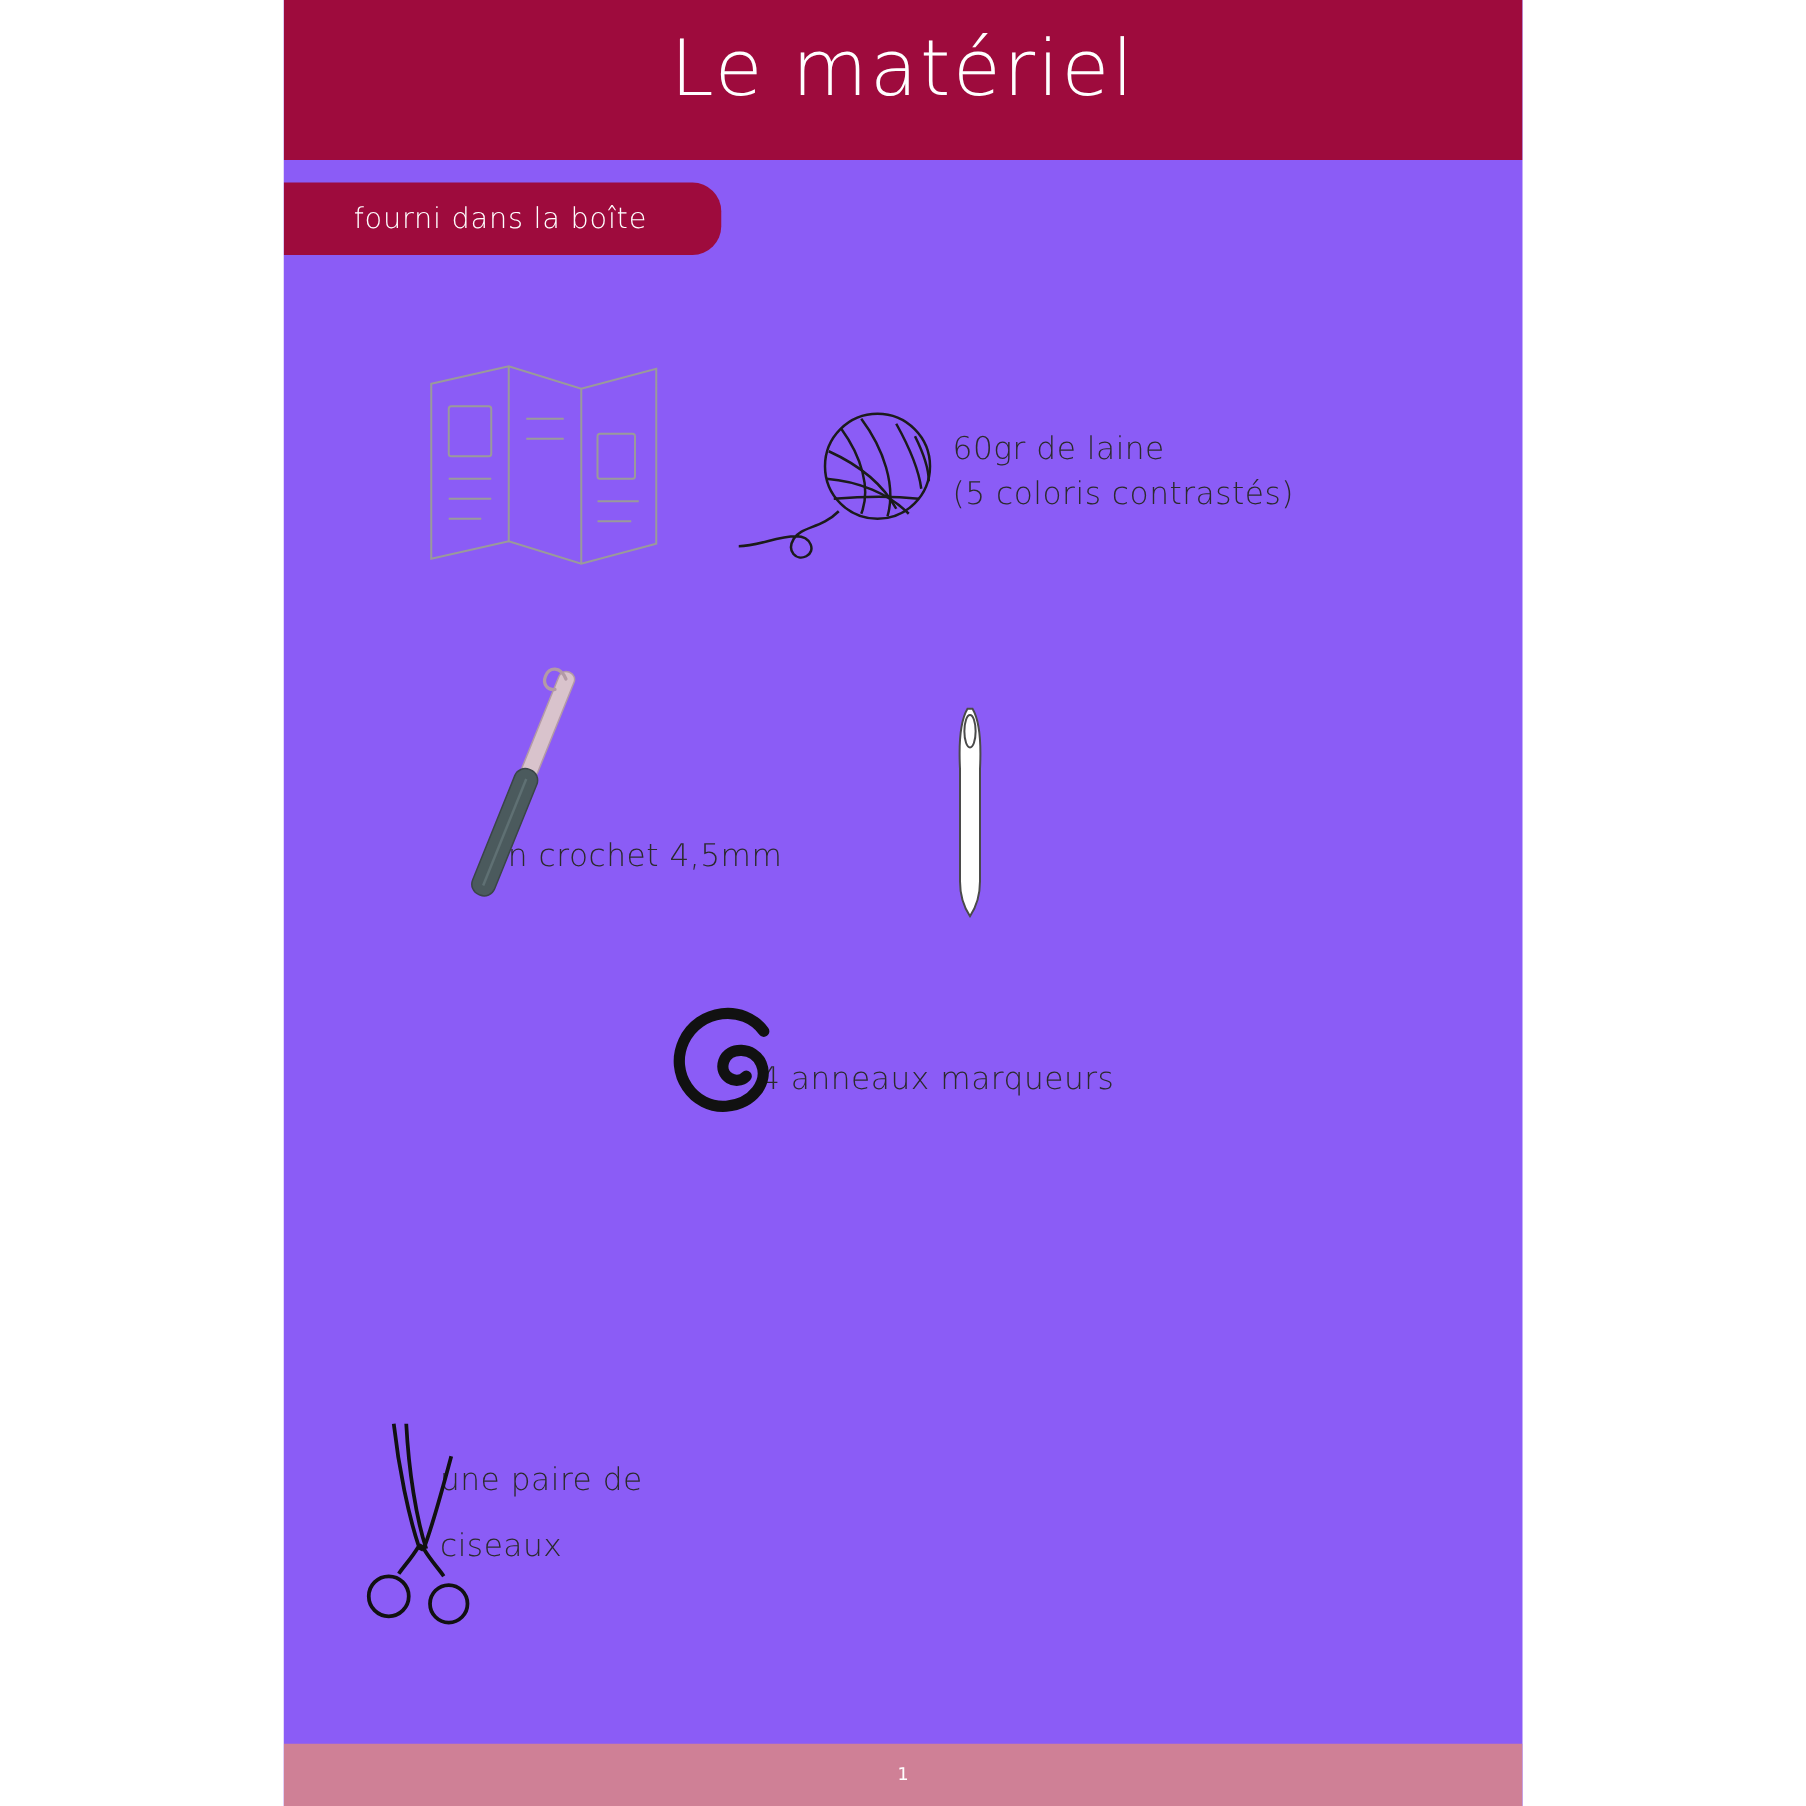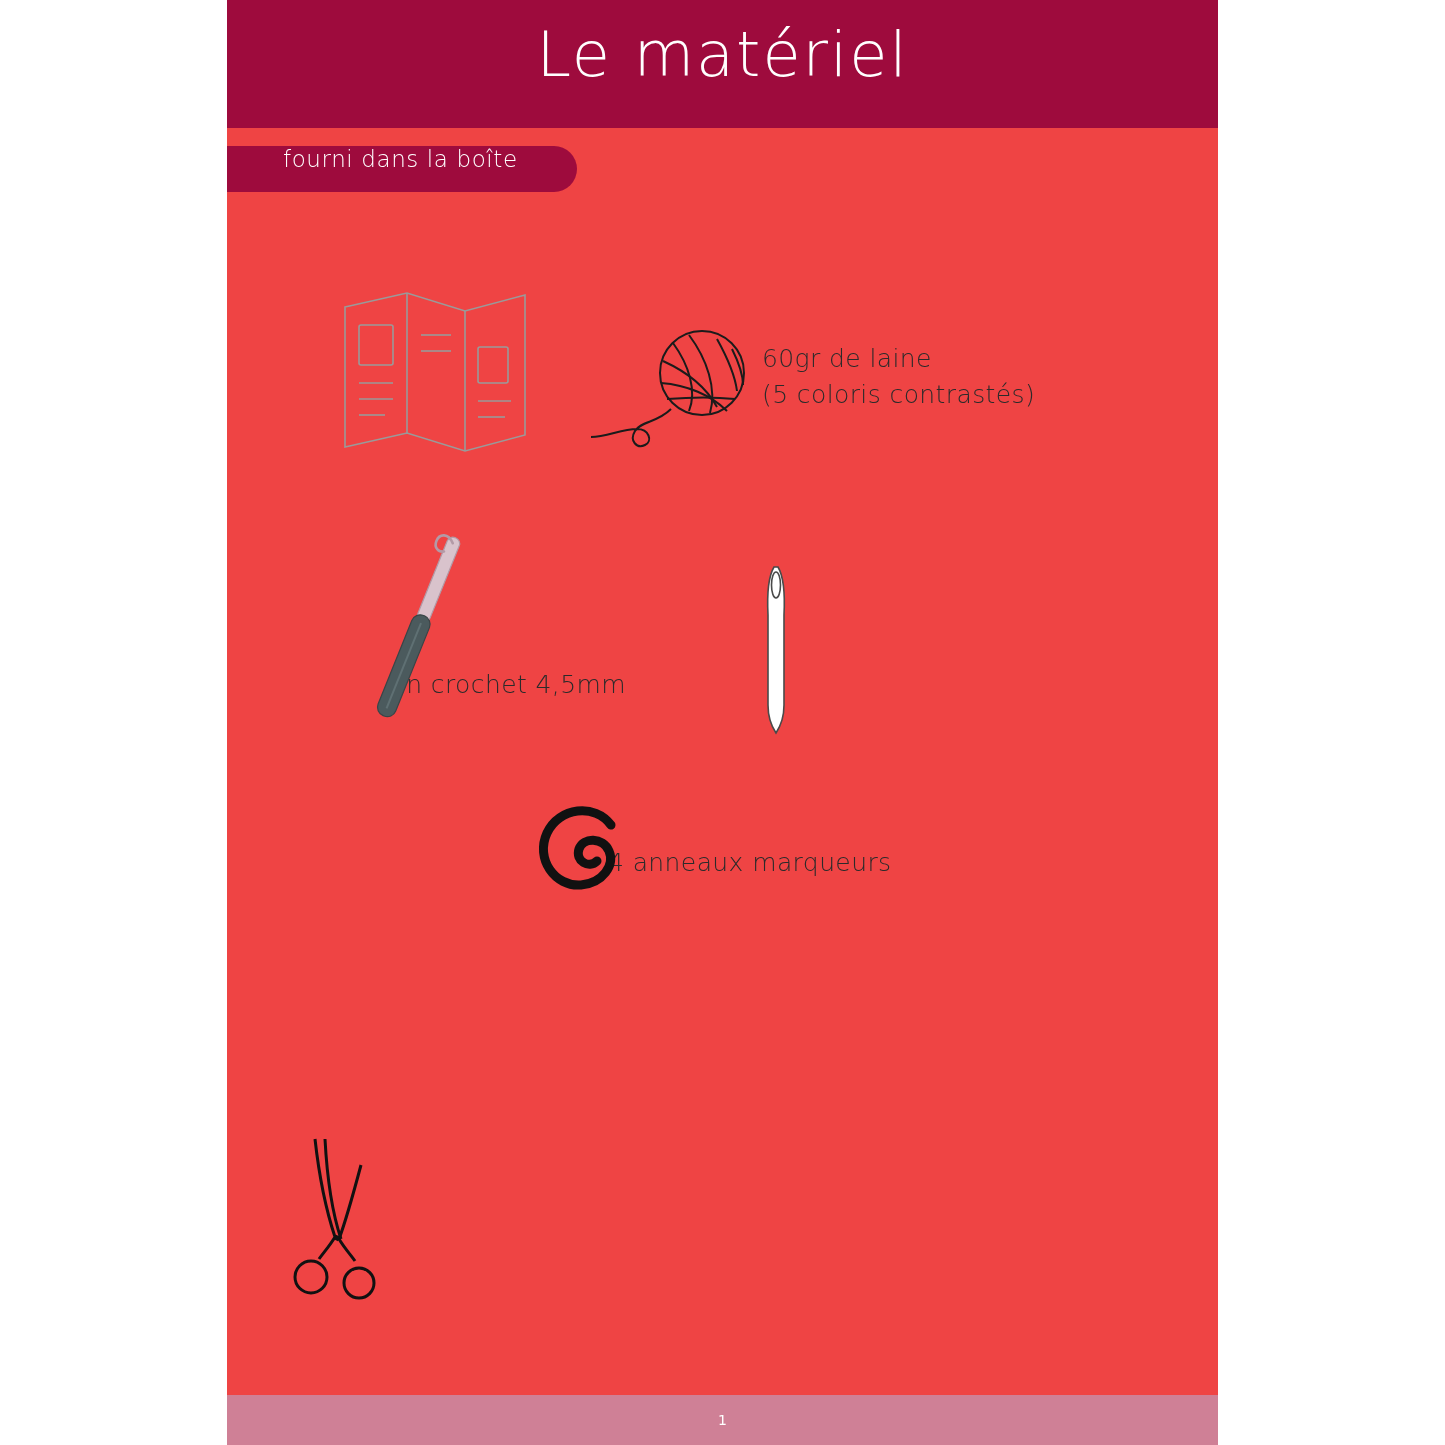--- a/index.html
+++ b/index.html
@@ -12,21 +12,21 @@
     height: 1445px;
     font-family: "Liberation Sans", sans-serif;
     overflow: hidden;
   }
   .page {
     position: absolute;
     left: 227px;
     top: 0;
     width: 991px;
     height: 1445px;
-    background: #ef4444;
+    background: #8b5cf6;
     box-shadow: 0 0 0 0 rgba(0,0,0,0);
     overflow: hidden;
   }
   .header-band {
     position: absolute;
     left: 0;
     top: 0;
     width: 991px;
     height: 128px;
     background: #9e0b3d;
@@ -39,29 +39,30 @@
     text-align: center;
     color: #ffffff;
     font-size: 62px;
     font-weight: 300;
     letter-spacing: 2px;
     font-family: "DejaVu Sans", sans-serif;
   }
   .section-tab {
     position: absolute;
     left: 0;
-    height: 46px;
+    height: 58px;
     background: #9e0b3d;
     border-top-right-radius: 23px;
     border-bottom-right-radius: 23px;
     color: #ffffff;
     font-size: 23px;
     font-family: "DejaVu Sans", sans-serif;
     font-weight: 300;
     display: flex;
+    align-items: center;
     padding-left: 56px;
     box-sizing: border-box;
     letter-spacing: 0.6px;
   }
   .tab-1 { top: 146px; width: 350px; }
   .tab-2 { top: 1032px; width: 348px; }
 
   .item-label {
     position: absolute;
     color: #2b2b2b;
@@ -175,20 +176,22 @@
   </div>
 
   <div class="item-label lbl-anneaux">4 anneaux marqueurs</div>
   <div class="icon ic-anneaux">
     <svg width="120" height="110" viewBox="0 0 120 110" fill="none">
       <path d="M82 30 C66 8 30 12 18 38 C6 64 26 92 52 90 C74 88 86 70 80 56 C74 42 54 42 50 54 C46 66 60 74 68 66" stroke="#111111" stroke-width="9" stroke-linecap="round" fill="none"></path>
     </svg>
   </div>
 
 
+  <div class="item-label lbl-ciseaux">une paire de
+ciseaux</div>
   <div class="icon ic-ciseaux">
     <svg width="130" height="190" viewBox="0 0 130 190" fill="none" stroke="#111111" stroke-width="3">
       <path d="M40 14 C44 50 52 88 60 112 C54 122 48 128 44 134" fill="none"></path>
       <path d="M50 14 C52 52 58 90 66 114" fill="none"></path>
       <path d="M86 40 C78 70 70 98 64 114 C70 124 76 130 80 136" fill="none"></path>
       <circle cx="36" cy="152" r="16"></circle>
       <circle cx="84" cy="158" r="15"></circle>
       <path d="M60 112 L64 114" stroke-width="5"></path>
     </svg>
   </div>

